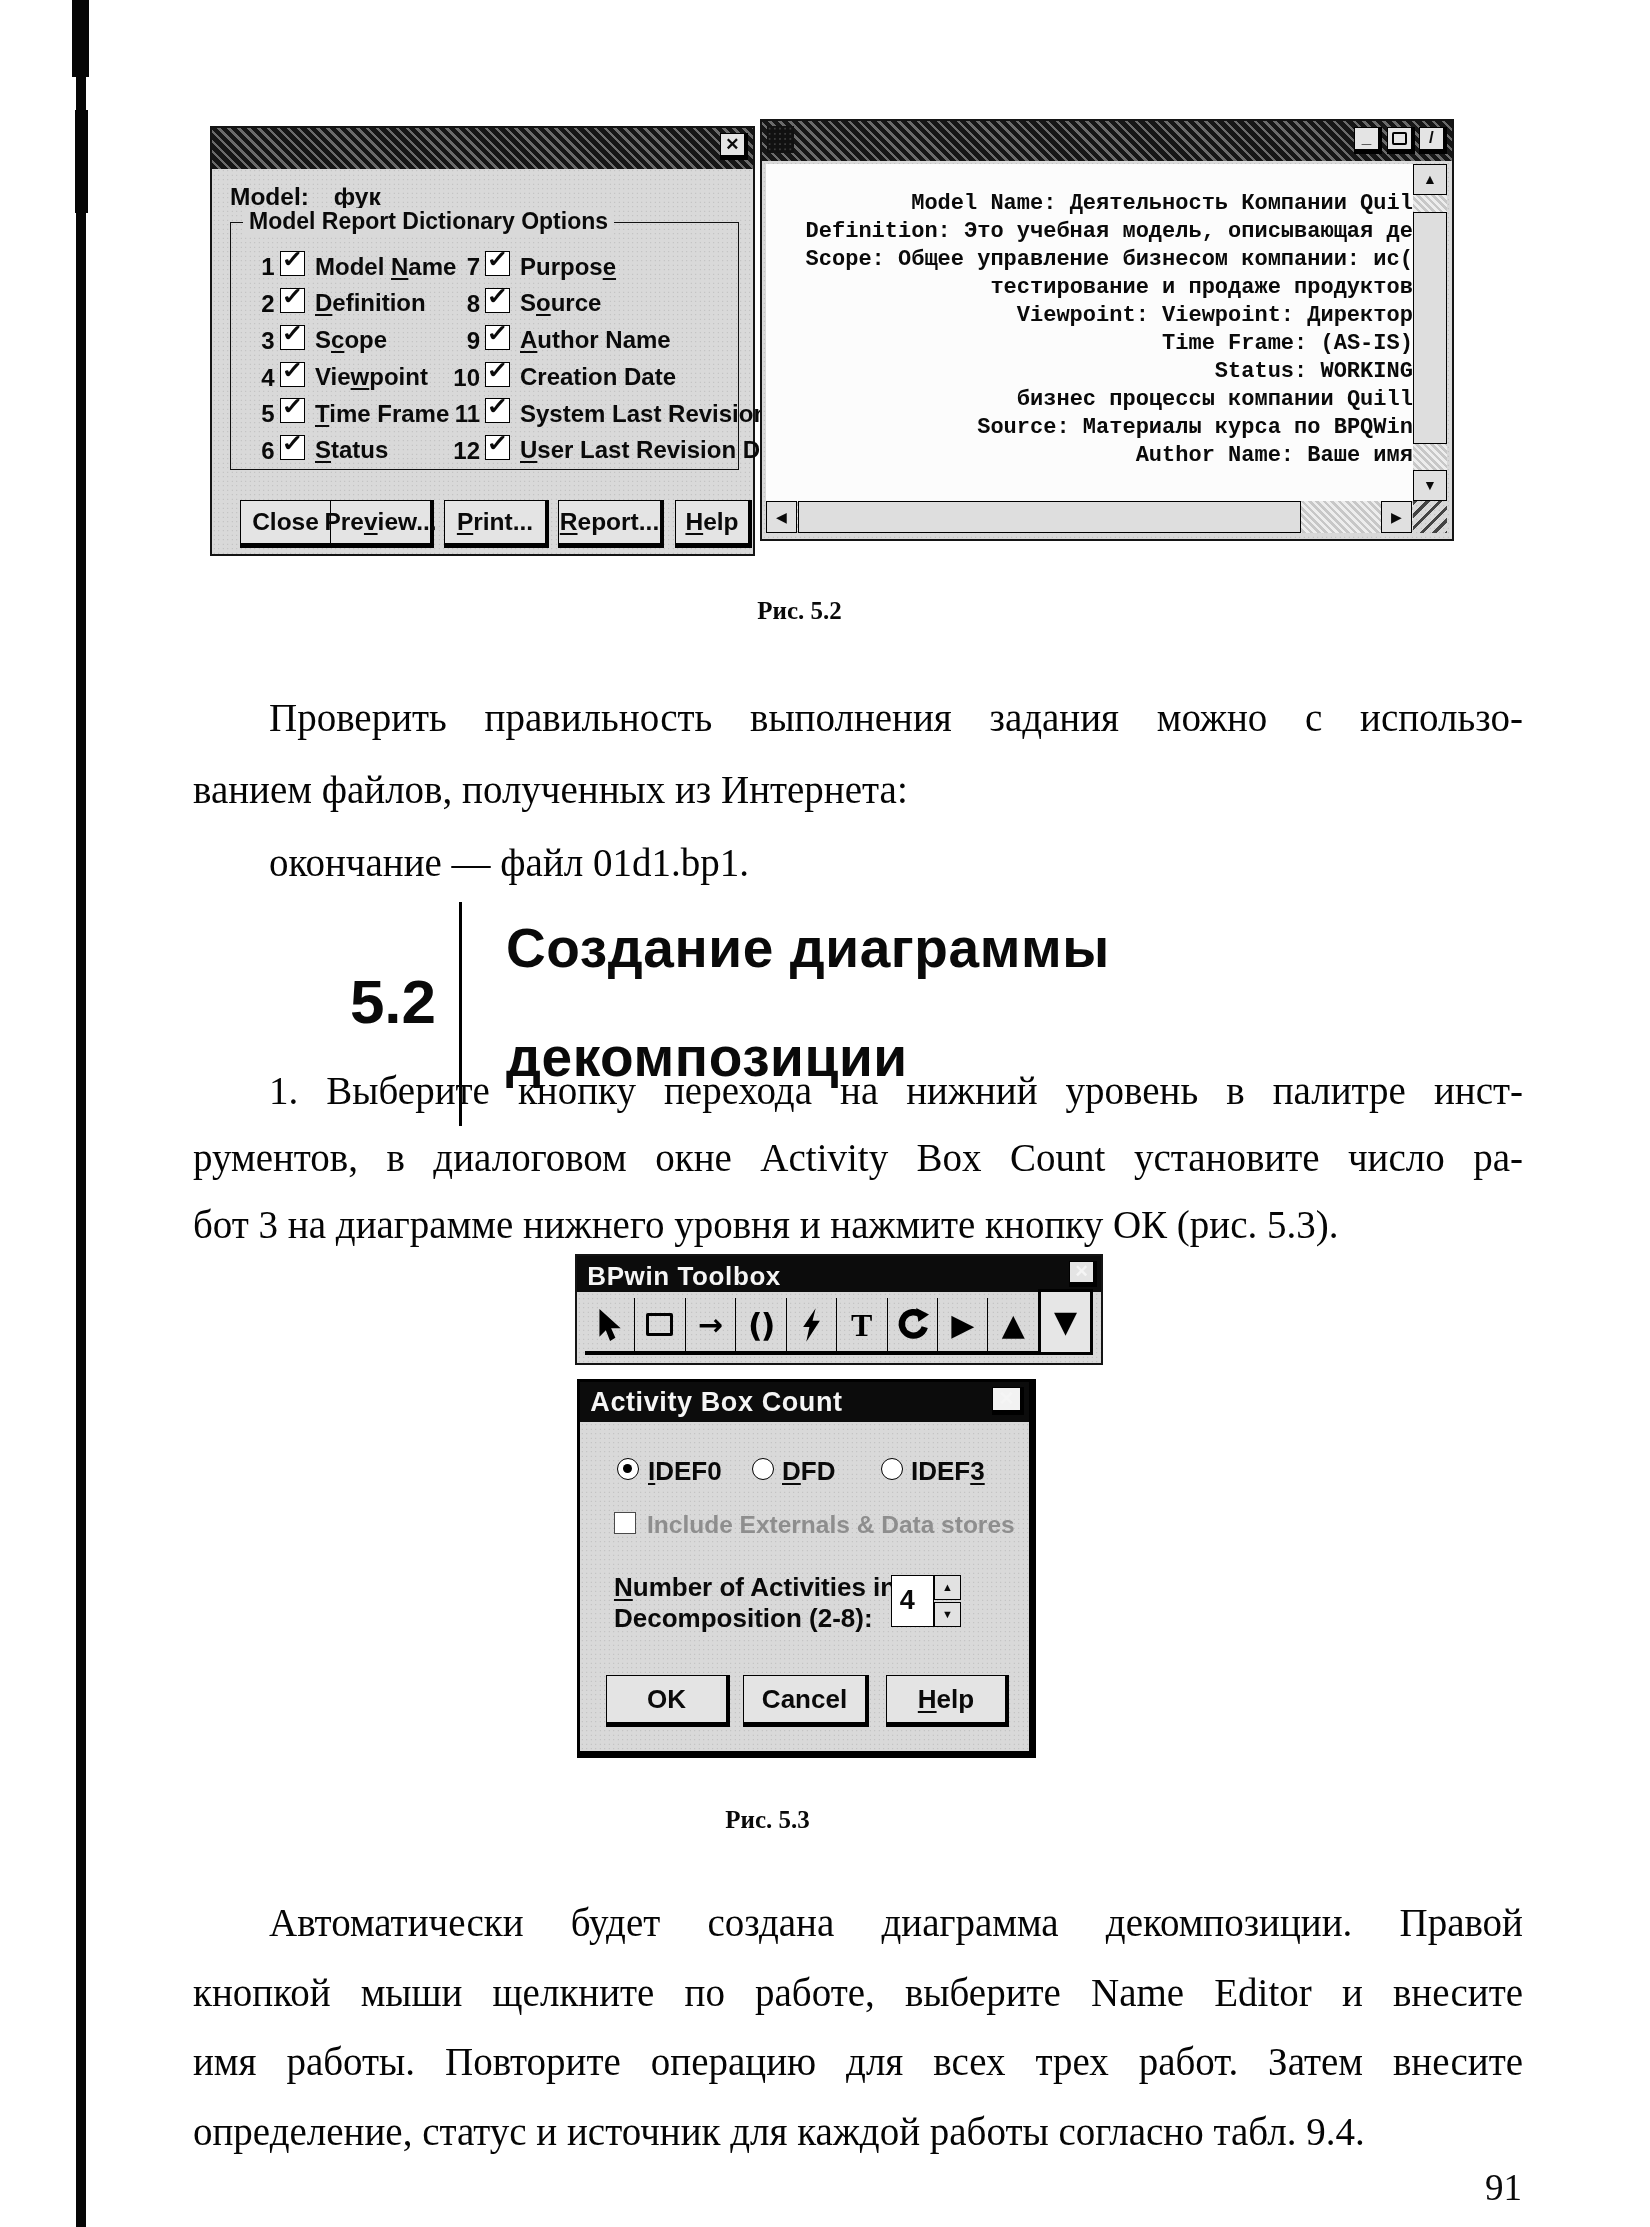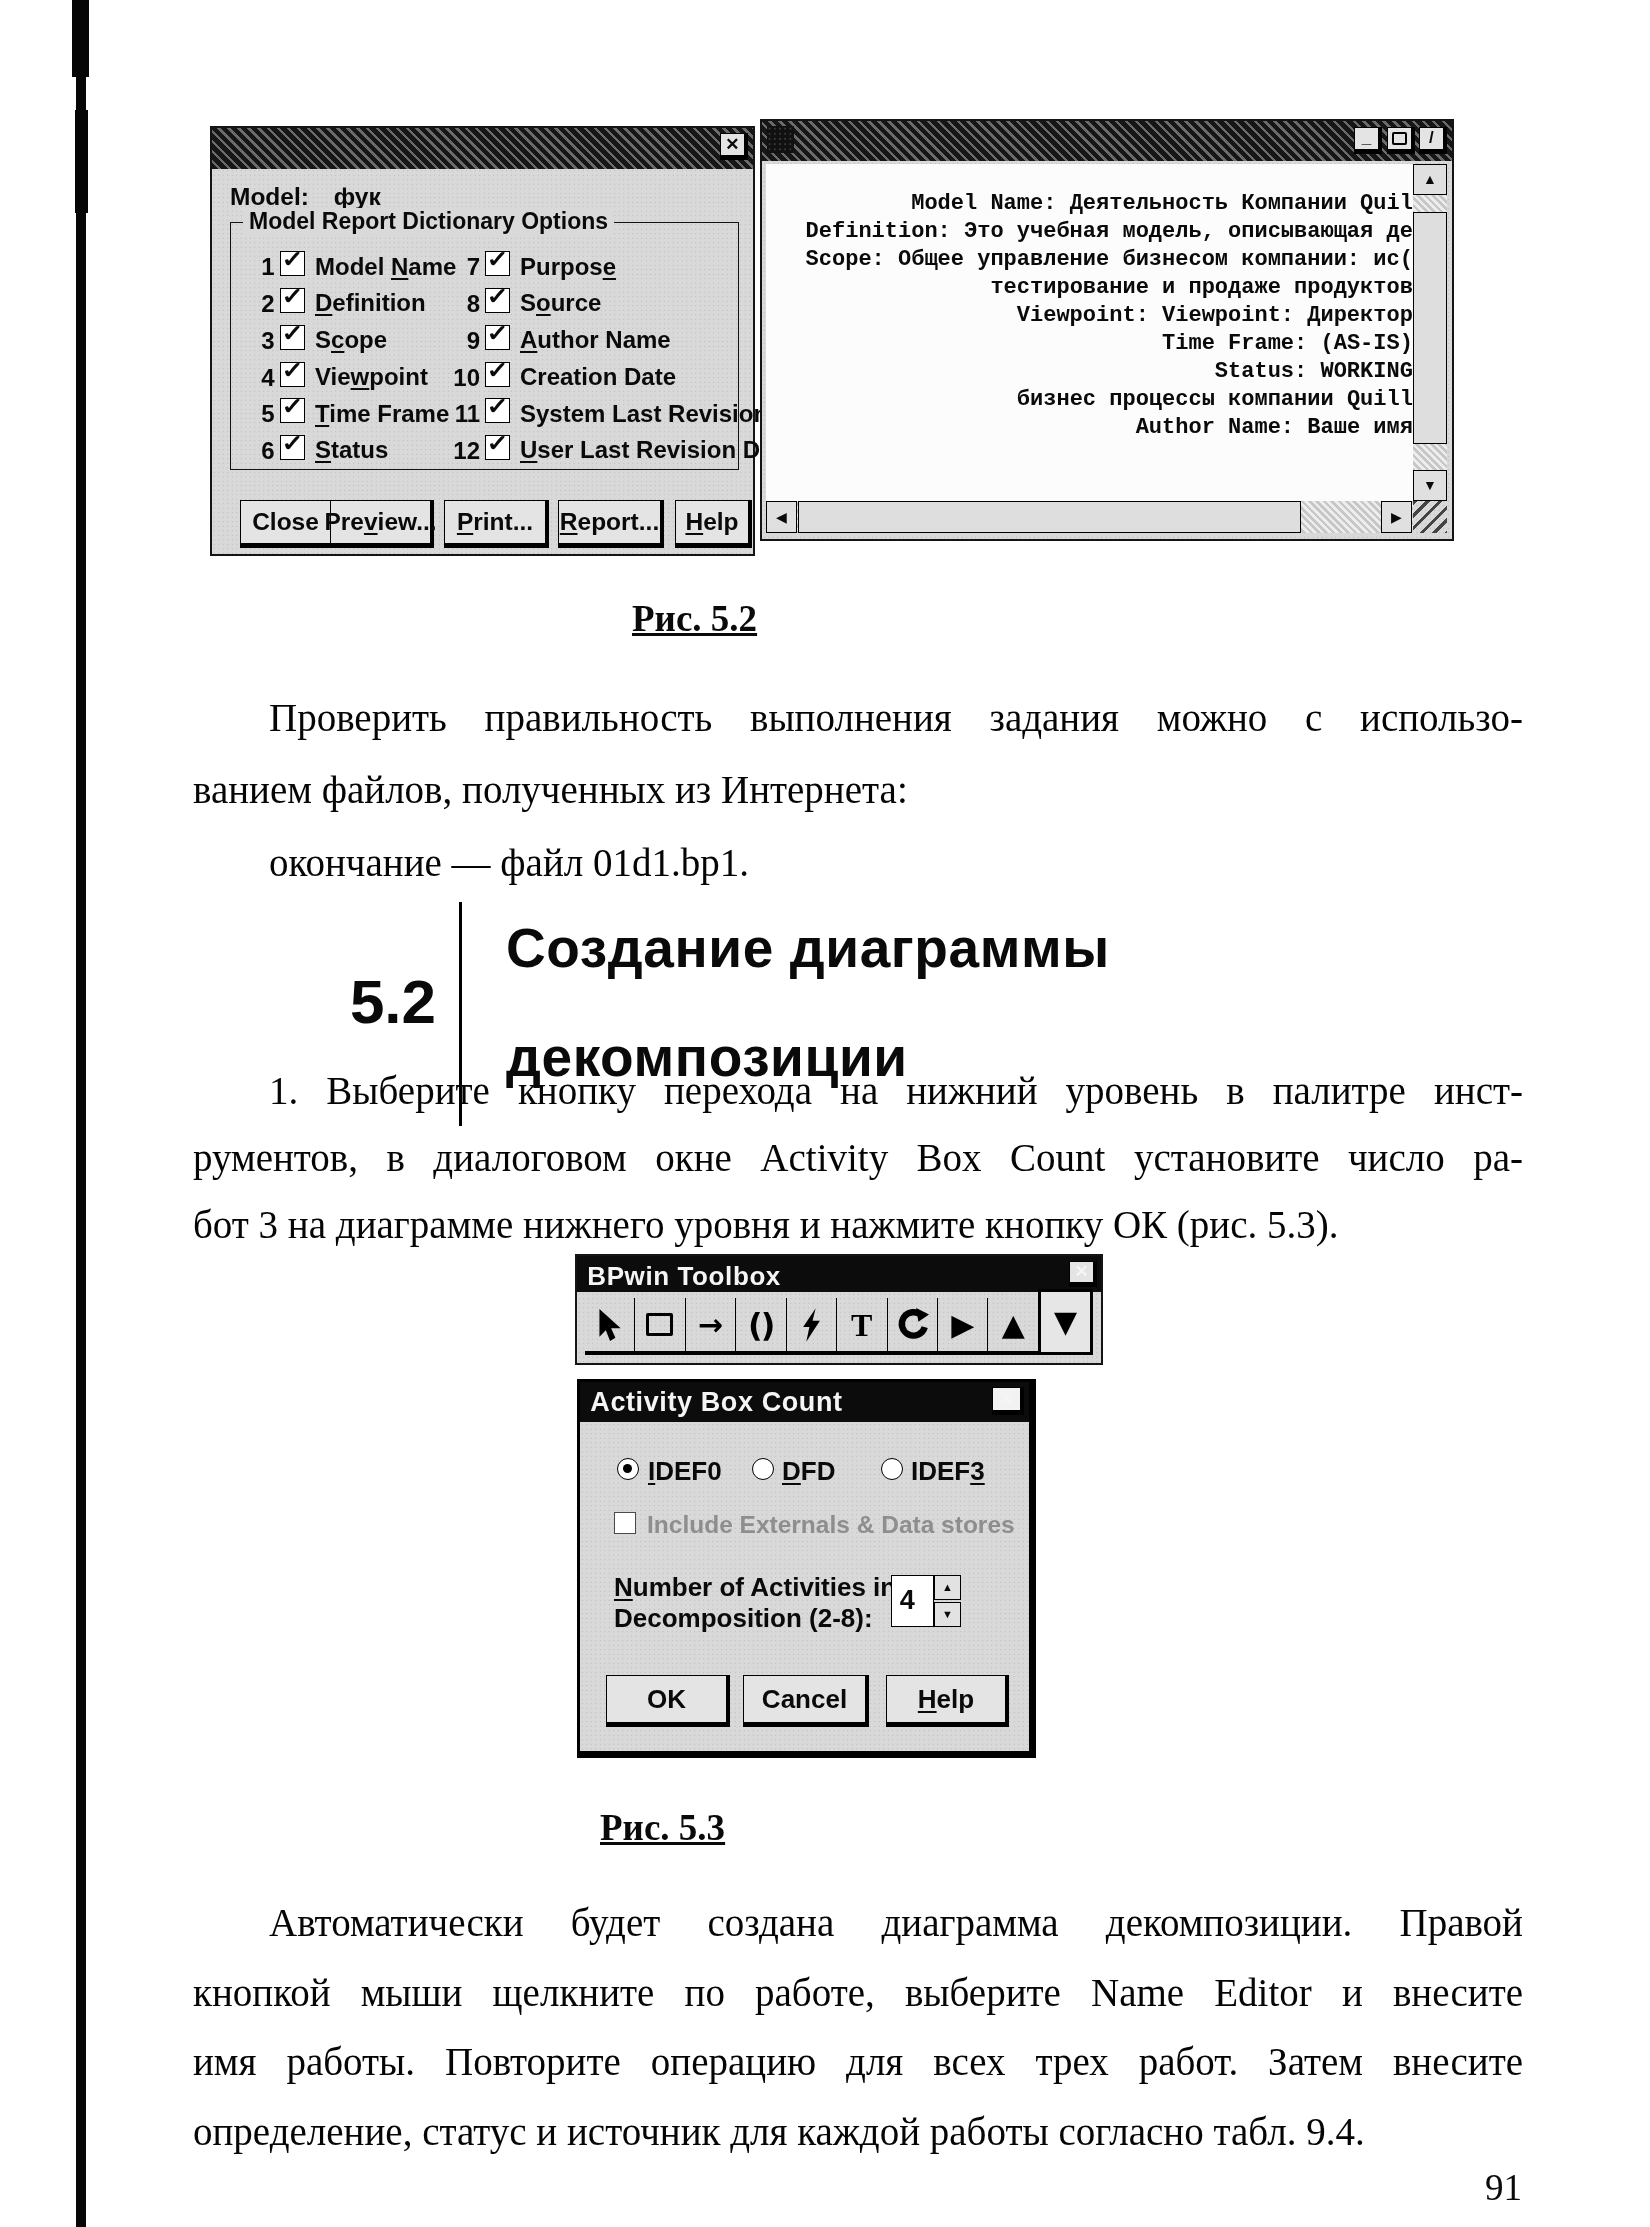--- a/index.html
+++ b/index.html
@@ -38,21 +38,21 @@
   
   .rline{white-space:pre;font-size:22px;line-height:28px;font-weight:bold;text-align:right;}
   .sb-btn{position:absolute;background:#e0e0e0;border:1.9px solid #000;box-sizing:border-box;display:flex;align-items:center;justify-content:center;font-size:14px;}
   .thumb{position:absolute;background:#dedede;border:1.9px solid #000;box-sizing:border-box;}
   .grip{position:absolute;background:repeating-linear-gradient(135deg,#444 0 3.2px,transparent 3.2px 9px);}
 
   
   .bl{position:absolute;width:1330px;font-size:39px;line-height:45px;color:#050505;}
   .ind{padding-left:76px;box-sizing:border-box;}
   .j{text-align:justify;text-align-last:justify;}
-  .caption{position:absolute;width:335px;font-weight:bold;font-size:37px;text-decoration:underline;}
+  .caption{position:absolute;width:335px;text-align:center;font-weight:bold;font-size:25px;}
 
   
   .sec-num{position:absolute;font-weight:bold;font-size:62px;}
   .sec-rule{position:absolute;width:3.2px;background:#000;}
   .sec-title{position:absolute;font-weight:bold;font-size:55px;letter-spacing:0.6px;white-space:nowrap;text-align:center;}
 
   
   .toolrow{position:absolute;left:0;right:0;bottom:0;top:36px;display:flex;align-items:stretch;padding:6.4px 7.7px 7.7px 7.7px;box-sizing:border-box;}
   .cell{flex:1;display:flex;align-items:center;justify-content:center;border-bottom:4.5px solid #000;box-sizing:border-box;}
   .cell+.cell{border-left:1.9px solid #000;}
@@ -200,20 +200,21 @@
 
     <div class="abs mono" style="left:3.9px;top:43px;width:647px;height:337px;background:#fcfcfc;overflow:hidden;padding:26px 0 0 14px;box-sizing:border-box;">
       <div class="rline">Model Name: Деятельность Компании Quil</div>
       <div class="rline">Definition: Это учебная модель, описывающая де</div>
       <div class="rline">Scope: Общее управление бизнесом компании: ис(</div>
       <div class="rline">        тестирование и продаже продуктов</div>
       <div class="rline">Viewpoint: Viewpoint: Директор</div>
       <div class="rline">Time Frame: (AS-IS)</div>
       <div class="rline">Status: WORKING</div>
       <div class="rline">      бизнес процессы компании Quill</div>
+      <div class="rline">Source: Материалы курса по BPQWin</div>
       <div class="rline">Author Name: Ваше имя</div>
     </div>
 
     <div class="abs shaft" style="left:651px;top:43px;width:34px;height:337px;">
       <div class="sb-btn" style="left:0;top:0;width:34px;height:31px;">
           <span>▲</span>
         </div>
       <div class="thumb" style="left:0;top:48px;width:34px;height:232px;"></div>
       <div class="sb-btn" style="left:0;top:306px;width:34px;height:31px;">
           <span>▼</span>

